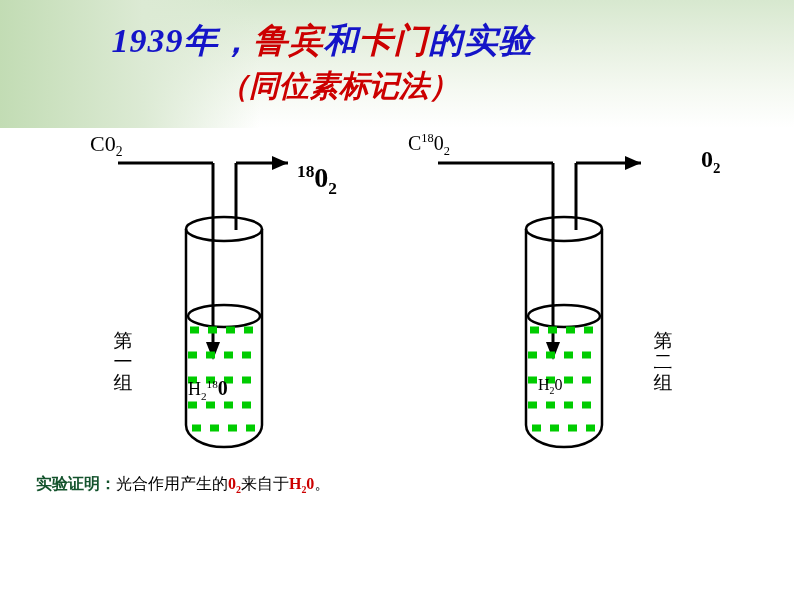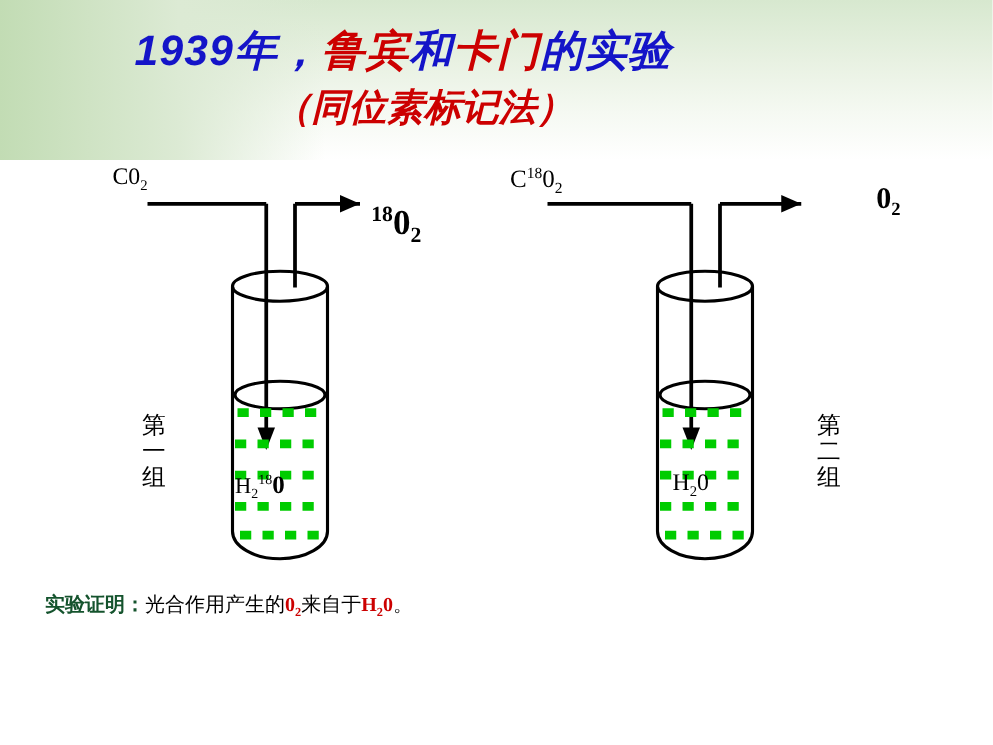--- a/index.html
+++ b/index.html
@@ -20,21 +20,21 @@
     background:linear-gradient(to bottom,#d7e8cf 0%,#e8f1e2 38%,#f5f9f2 70%,#ffffff 100%);
   }
   .band-left{
     position:absolute;left:0;top:0;width:260px;height:128px;
     background:linear-gradient(to right,#c2dcb4 0%,#dcead4 55%,rgba(255,255,255,0) 100%);
   }
   
   .title1{
     position:absolute;left:0;top:18px;width:645px;text-align:center;
     color:#1414c8;
-    font-family:Liberation Sans, sans-serif;
+    font-family:Liberation Serif, serif;
     font-style:italic;font-weight:bold;font-size:34px;
     letter-spacing:1px;
     white-space:nowrap;
   }
   .title1 .hl{color:#cc0000;}
   .title2{
     position:absolute;left:0;top:66px;width:678px;text-align:center;
     color:#cc0000;
     font-family:"Liberation Serif", serif;
     font-style:italic;font-weight:bold;font-size:30px;
@@ -125,21 +125,21 @@
     </g>
     <g stroke="#00cc00" stroke-width="7" stroke-dasharray="9,9" stroke-linecap="butt">
       <line x1="530" y1="330" x2="598" y2="330"></line>
       <line x1="528" y1="355" x2="600" y2="355"></line>
       <line x1="528" y1="380" x2="600" y2="380"></line>
       <line x1="528" y1="405" x2="600" y2="405"></line>
       <line x1="532" y1="428" x2="596" y2="428"></line>
     </g>
   </svg>
 
-  <div class="t blk" style="left:90px;top:131px;font-size:19px;">
+  <div class="t blk" style="left:90px;top:131px;font-size:22px;">
     <span>C0</span><sub>2</sub>
   </div>
 
   <div class="t blk bold" style="left:297px;top:162px;font-size:28px;">
     <sup>18</sup><span>0</span><sub>2</sub>
   </div>
 
   <div class="t blk" style="left:188px;top:377px;font-size:18px;">
     <span>H</span><sub>2</sub><sup>18</sup><span style="font-size:20px;font-weight:bold;">0</span>
   </div>
@@ -151,21 +151,21 @@
   </div>
 
   <div class="t blk" style="left:408px;top:131px;font-size:20px;">
     <span>C</span><sup>18</sup><span>0</span><sub>2</sub>
   </div>
 
   <div class="t blk bold" style="left:655px;top:146px;font-size:24px;margin-left:46px;">
     <span>0</span><sub>2</sub>
   </div>
 
-  <div class="t blk" style="left:538px;top:376px;font-size:19px;">
+  <div class="t blk" style="left:538px;top:376px;font-size:16px;">
     <span>H</span><sub>2</sub><span>0</span>
   </div>
 
   <div class="vlabel" style="left:650px;top:330px;">
     <span>第</span>
     <span>二</span>
     <span>组</span>
   </div>
 
   <div class="caption">

